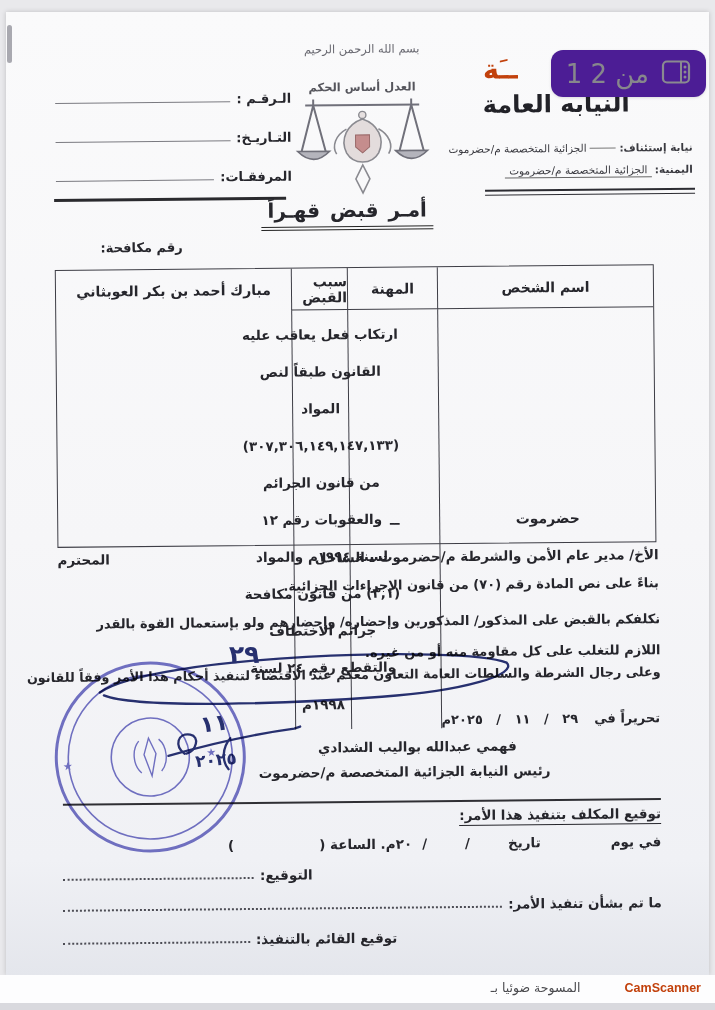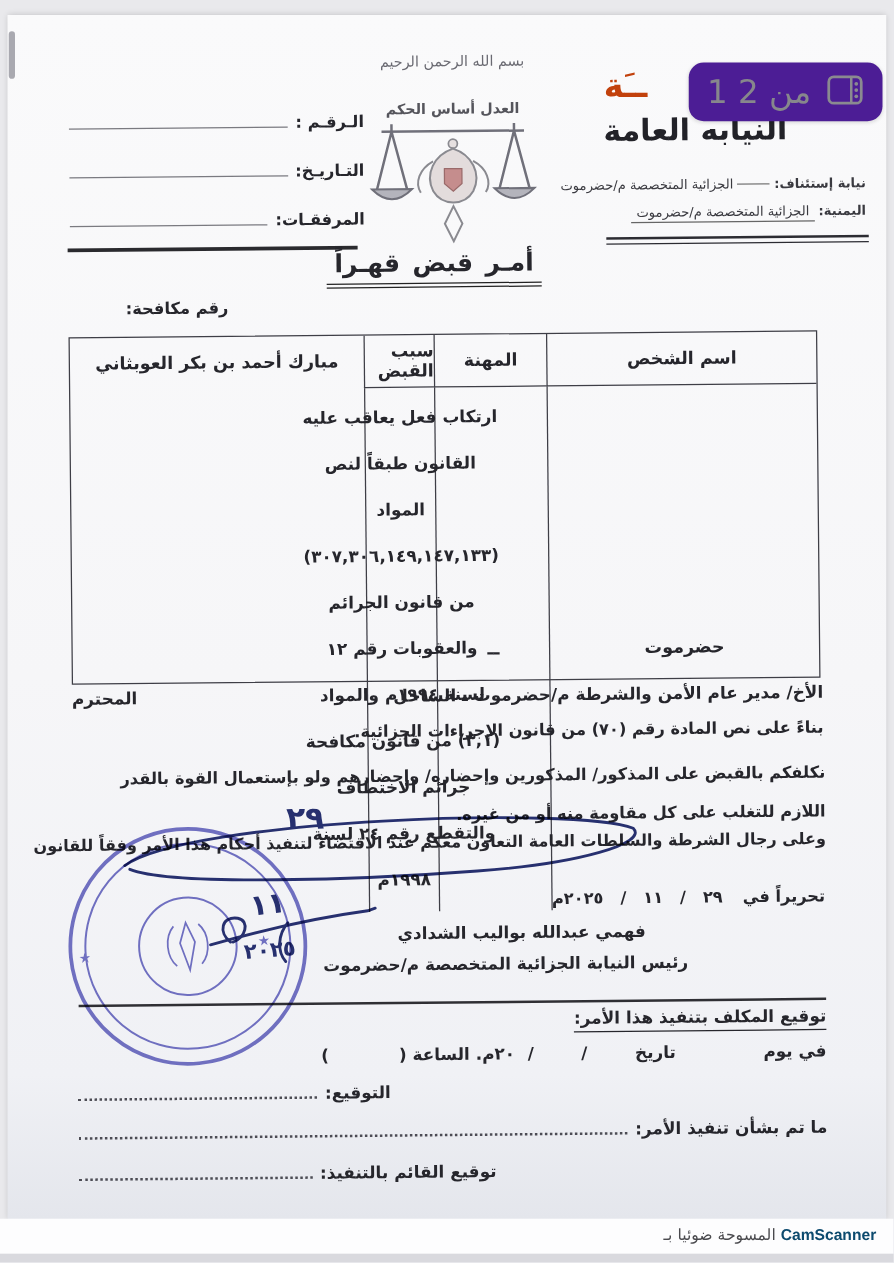--- a/index.html
+++ b/index.html
@@ -5,21 +5,21 @@
   html,body{margin:0;padding:0;}
   body{width:715px;height:1010px;overflow:hidden;background:#ececef;font-family:"DejaVu Sans",sans-serif;}
   .page{position:relative;width:715px;height:1010px;background:#e9e9ec;overflow:hidden;}
   .scan-bg{position:absolute;left:6px;top:12px;width:703px;height:963px;
     background:linear-gradient(180deg,#fafafb 0%,#f6f6f8 55%,#f0f1f5 88%,#e4e6ec 100%);
     box-shadow:0 0 5px rgba(0,0,0,.18);}
   .white-strip{position:absolute;left:0;top:975px;width:715px;height:28px;background:#fdfdfe;}
   .bottom-strip{position:absolute;left:0;top:1003px;width:715px;height:7px;background:#d9d9de;}
   .footer-line{position:absolute;top:980px;right:14px;direction:ltr;font-size:12.5px;color:#4a4a4e;
     font-family:"DejaVu Sans","Liberation Sans",sans-serif;}
-  .footer-line .brand{font-family:"Liberation Sans",sans-serif;font-weight:bold;color:#0c4a6e;}
+  .footer-line .brand{font-family:"Liberation Sans",sans-serif;font-weight:bold;color:#c2410c;margin-left:40px;}
   .scrollbar{position:absolute;left:7px;top:25px;width:5px;height:38px;background:#a9a9b0;border-radius:3px;}
   .doc{position:absolute;inset:0;direction:rtl;color:#26262c;transform:rotate(-0.55deg);transform-origin:357px 500px;}
   .abs{position:absolute;}
   .b{font-weight:bold;}
   
   .bismillah{left:293px;top:42px;width:146px;text-align:center;font-size:11.5px;color:#6a6a72;letter-spacing:-.5px;}
   .motto{left:293px;top:80px;width:146px;text-align:center;font-size:11.5px;font-weight:bold;color:#55555c;}
   .emblem{left:293px;top:95px;}
   .head-frag{left:487px;top:55px;font-size:27px;font-weight:bold;color:#c2410c;}
   .org-name{left:440px;top:92px;width:240px;text-align:center;font-size:24px;font-weight:bold;letter-spacing:.5px;color:#222228;}
@@ -56,21 +56,21 @@
   .coop{left:57px;top:667px;width:602px;text-align:right;font-size:12.8px;font-weight:bold;white-space:nowrap;}
   .issued{left:415px;top:713px;width:243px;display:flex;direction:rtl;gap:16px;font-size:13px;font-weight:bold;}
   .issued .date{word-spacing:9px;}
   .sig-name{left:290px;top:739px;width:250px;text-align:center;font-size:13.5px;font-weight:bold;}
   .sig-title{left:252px;top:764px;width:300px;text-align:center;font-size:13.5px;font-weight:bold;}
   .long-rule{left:60px;top:801px;width:598px;height:2px;background:#2f2f34;}
   
   .exec-title{left:420px;top:808px;width:238px;text-align:right;font-size:13.5px;font-weight:bold;}
   .exec-title span{border-bottom:1.5px solid #26262c;padding-bottom:2px;}
   .day-row{left:57px;top:836px;width:601px;display:flex;direction:rtl;align-items:center;font-size:13.5px;font-weight:bold;}
-  .ml70{margin-left:70px;} .ml38{margin-left:38px;} .ml10{margin-left:10px;} .ml85{margin-left:56px;}
+  .ml70{margin-left:70px;} .ml38{margin-left:38px;} .ml10{margin-left:10px;} .ml85{margin-left:85px;}
   .dots-row{display:flex;direction:rtl;align-items:flex-end;font-size:13.5px;font-weight:bold;}
   .dots-row .dots{flex:1;border-bottom:2px dotted #4c4c54;margin:0 6px 4px 2px;height:10px;}
   .sig-row{left:57px;top:866px;width:252px;}
   .done-row{left:57px;top:897px;width:601px;}
   .exec-sig-row{left:57px;top:930px;width:336px;}
   
   .stamp{position:absolute;left:46px;top:650px;z-index:6;opacity:.82;mix-blend-mode:multiply;transform:rotate(-5deg);color:var(--stamp-blue,#5252b4);}
   .handwriting{position:absolute;inset:0;z-index:7;mix-blend-mode:multiply;color:var(--pen-ink,#27306f);pointer-events:none;}
 </style>
 </head>

